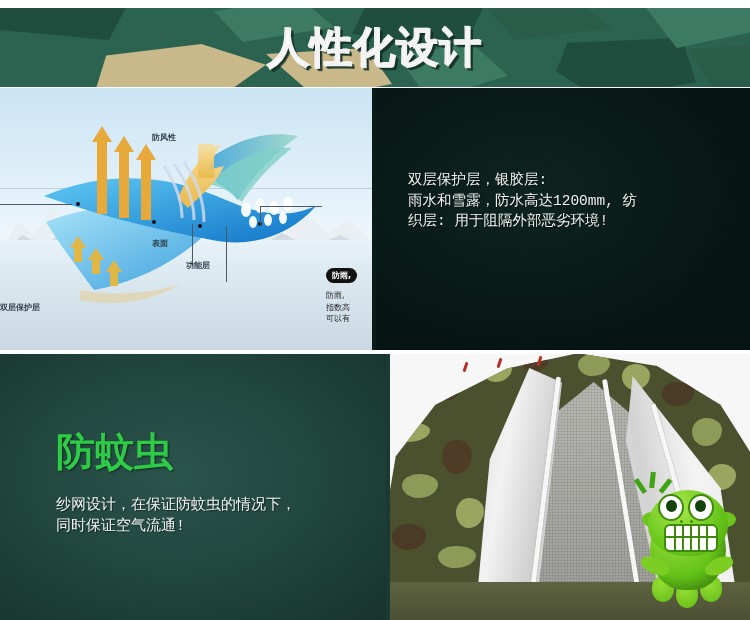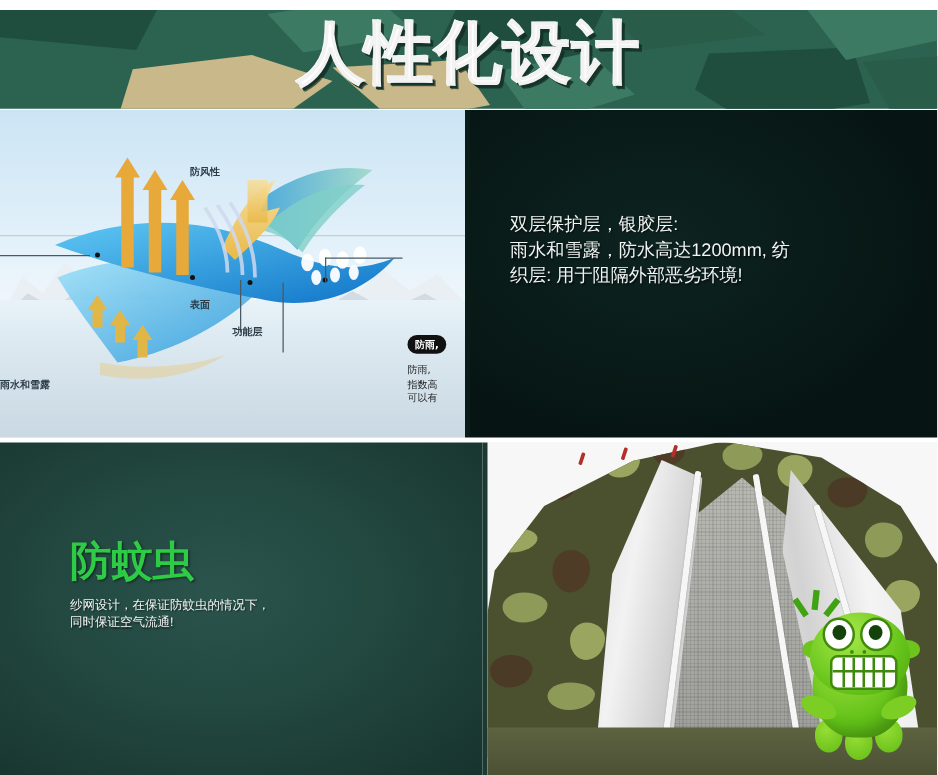--- a/index.html
+++ b/index.html
@@ -8,22 +8,22 @@
   .page{position:relative;width:750px;height:620px;background:#ffffff;overflow:hidden;}
 
   
   .banner{position:absolute;left:0;top:8px;width:750px;height:79px;
           background:#2c6350;overflow:hidden;}
   .camo{position:absolute;inset:0;overflow:hidden;}
   .patch{position:absolute;}
   .banner-title{position:absolute;left:0;top:0;width:750px;height:79px;
                 display:flex;align-items:center;justify-content:center;
                 gap:26px;z-index:5;}
-  .bt-txt{font-family:Liberation Mono, monospace;
-          font-size:54px;font-weight:bold;color:#ffffff;letter-spacing:1px;
+  .bt-txt{font-family:Liberation Sans, sans-serif;
+          font-size:42px;font-weight:bold;color:#ffffff;letter-spacing:1px;
           line-height:1;
           text-shadow:2px 2px 0 #16332a, 3px 3px 0 rgba(12,34,27,.65),
                       -1px -1px 0 #ffffff;
           -webkit-text-stroke:1px #f2f2f2;}
 
   
   .panel{position:absolute;overflow:hidden;}
 
   
   .p-diagram{left:0;top:88px;width:372px;height:262px;
@@ -54,21 +54,21 @@
   
   .p-mosq{left:0;top:354px;width:386px;height:266px;
           background:radial-gradient(ellipse at 45% 45%, #2b544c 0%, #224840 45%, #17332d 100%);}
   
   .p-tent{left:390px;top:354px;width:360px;height:266px;background:#f4f4f4;}
 
   .feat{position:absolute;z-index:4;}
   .feat-title{font-family:"DejaVu Sans","Liberation Sans",sans-serif;
               font-weight:bold;color:#2ecb46;line-height:1;
               text-shadow:1px 1px 2px rgba(0,0,0,.55);}
-  .feat-body{font-family:Liberation Sans, sans-serif;
+  .feat-body{font-family:Liberation Mono, monospace;
              color:#f2f4f3;line-height:1.42;white-space:pre-line;
              text-shadow:1px 1px 1px rgba(0,0,0,.5);}
 
   
   .tent-wrap{position:absolute;inset:0;background:#f7f7f7;overflow:hidden;}
   .tent-body{position:absolute;left:-18px;top:-6px;width:396px;height:258px;
              background:#4b512f;
              clip-path:polygon(2% 78%, 6% 42%, 16% 22%, 34% 8%, 52% 2%, 72% 7%, 88% 22%, 97% 44%, 100% 78%, 100% 100%, 0% 100%);}
   .camo-spot{position:absolute;border-radius:48% 52% 55% 45%/48% 42% 58% 52%;}
   .tent-mesh{position:absolute;left:108px;top:28px;width:184px;height:224px;
@@ -225,40 +225,40 @@
     <div class="dot" style="left:198px;top:136px;"></div>
     <div class="dot" style="left:258px;top:134px;"></div>
     <div class="leader" style="left:192px;top:136px;width:1px;height:42px;"></div>
     <div class="leader" style="left:226px;top:138px;width:1px;height:56px;"></div>
     <div class="leader" style="left:260px;top:118px;width:1px;height:20px;"></div>
     <div class="leader" style="left:260px;top:118px;width:62px;height:1px;"></div>
 
     <div class="dg-label" style="left:152px;top:150px;">表面</div>
     <div class="dg-label" style="left:186px;top:172px;">功能层</div>
     <div class="dg-label" style="left:152px;top:44px;">防风性</div>
-    <div class="dg-label" style="left:0;top:214px;">雨水和雪露</div>
+    <div class="dg-label" style="left:0;top:214px;">双层保护层</div>
     <div class="dg-chip" style="left:326px;top:180px;">防雨,</div>
     <div class="dg-blackbox" style="left:326px;top:202px;white-space:pre-line;">防雨,
 指数高
 可以有</div>
 
   </div>
 
   <div class="panel p-wind">
     <div class="feat" style="left:32px;top:68px;">
       <div class="feat-body" style="font-size:14.5px;margin-top:14px;">双层保护层，银胶层:
 雨水和雪露，防水高达1200mm, 纺
 织层: 用于阻隔外部恶劣环境!</div>
     </div>
   </div>
 
   <div class="panel p-mosq">
     <div class="feat" style="left:56px;top:78px;">
-      <div class="feat-title" style="font-size:33px;">防蚊虫</div>
-      <div class="feat-body" style="font-size:10px;margin-top:13px;">纱网设计，在保证防蚊虫的情况下，
+      <div class="feat-title" style="font-size:39px;">防蚊虫</div>
+      <div class="feat-body" style="font-size:15px;margin-top:24px;">纱网设计，在保证防蚊虫的情况下，
 同时保证空气流通!</div>
     </div>
   </div>
 
   <div class="panel p-tent">
     <div class="tent-wrap">
       <div class="tent-body">
         <div class="camo-spot" style="left:26px;top:36px;width:34px;height:22px;background:#8e9a58;"></div>
         <div class="camo-spot" style="left:64px;top:22px;width:26px;height:30px;background:#4a3a26;"></div>
         <div class="camo-spot" style="left:18px;top:74px;width:40px;height:20px;background:#9aa660;"></div>

